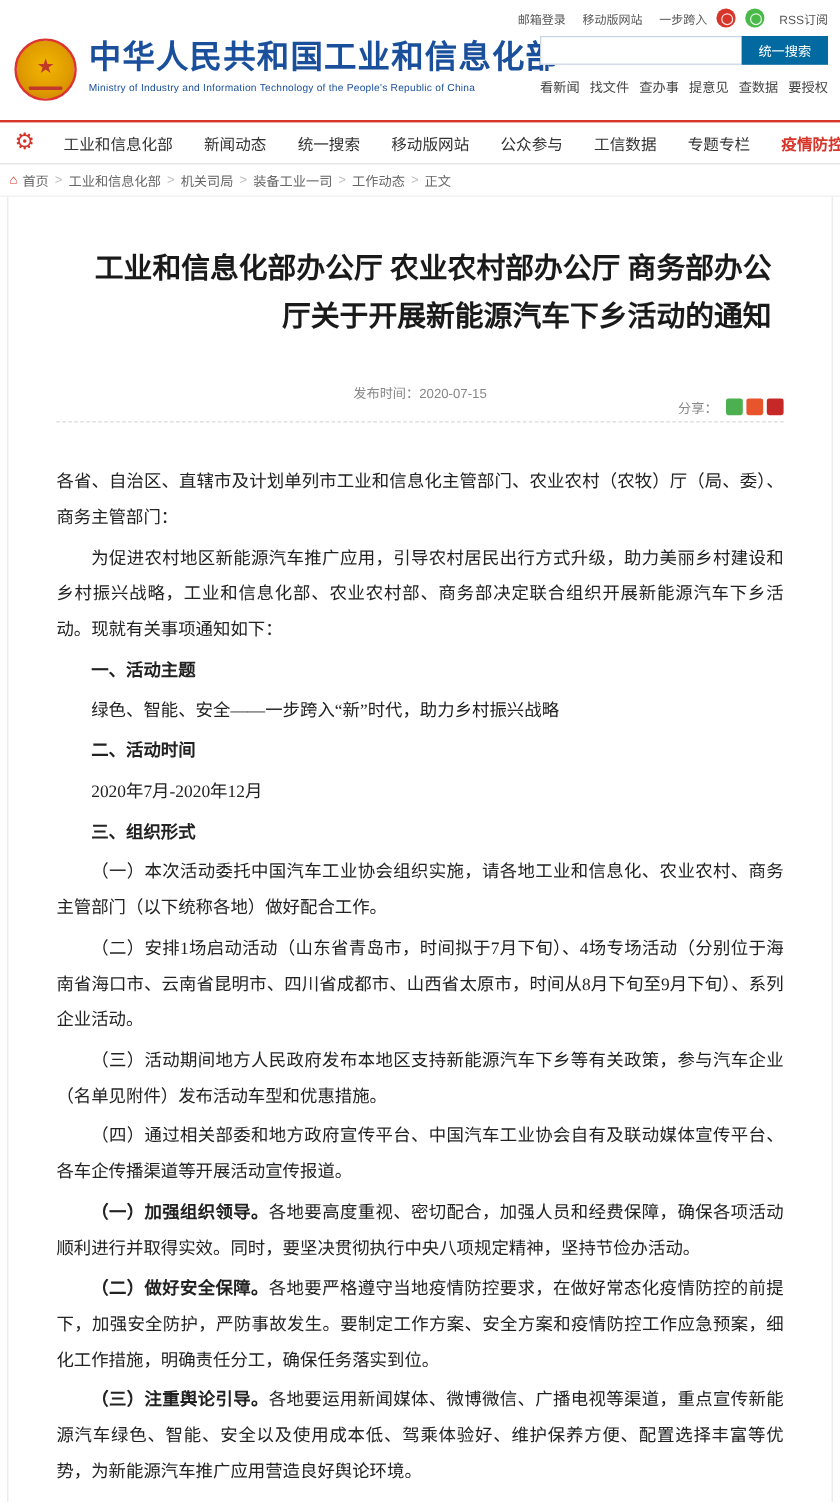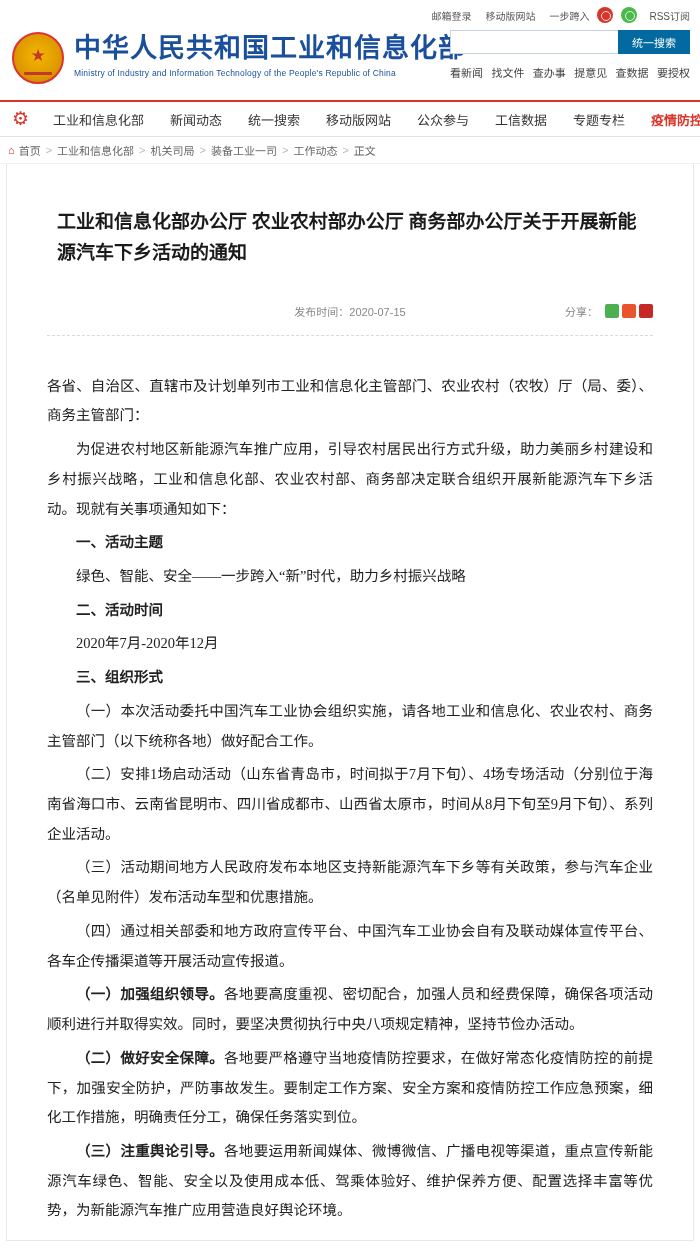--- a/index.html
+++ b/index.html
@@ -203,23 +203,23 @@
 
   
   .article {
     border: 1px solid #e8e8e8;
     border-top: none;
     margin: 0 6px;
     padding: 0 40px;
     box-sizing: border-box;
   }
   .title {
-    text-align: left;
+    text-align: right;
     font-family: "Liberation Serif","DejaVu Serif",serif;
-    font-size: 19px;
+    font-size: 24px;
     font-weight: bold;
     color: #1a1a1a;
     line-height: 1.65;
     padding: 42px 10px 0 10px;
   }
   .metarow {
     margin-top: 34px;
     height: 22px;
     font-size: 11px;
     color: #888;
@@ -227,21 +227,21 @@
   }
   .metarow .pubtime {
     position: absolute;
     left: 50%;
     transform: translateX(-50%);
     white-space: nowrap;
   }
   .metarow .share {
     position: absolute;
     right: 0;
-    top: 0;
+    top: 12px;
     display: flex;
     align-items: center;
     white-space: nowrap;
     justify-content: center;
   }
   .share .lbl { margin-right: 4px; color:#888; }
   .share .sq {
     width: 14px; height: 14px;
     margin-left: 3px;
     border-radius: 2px;

